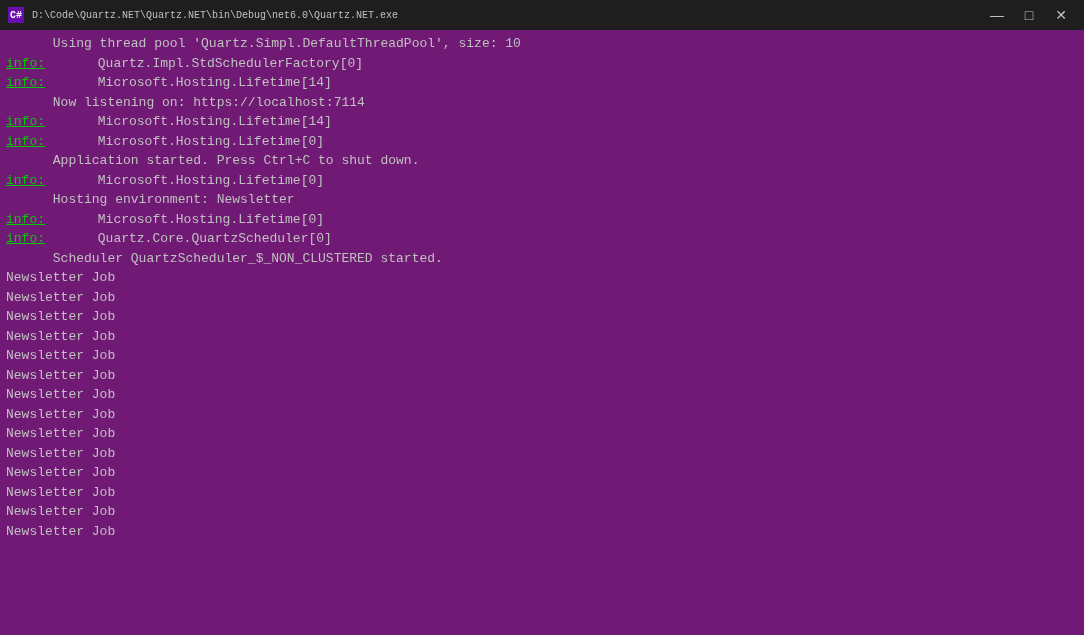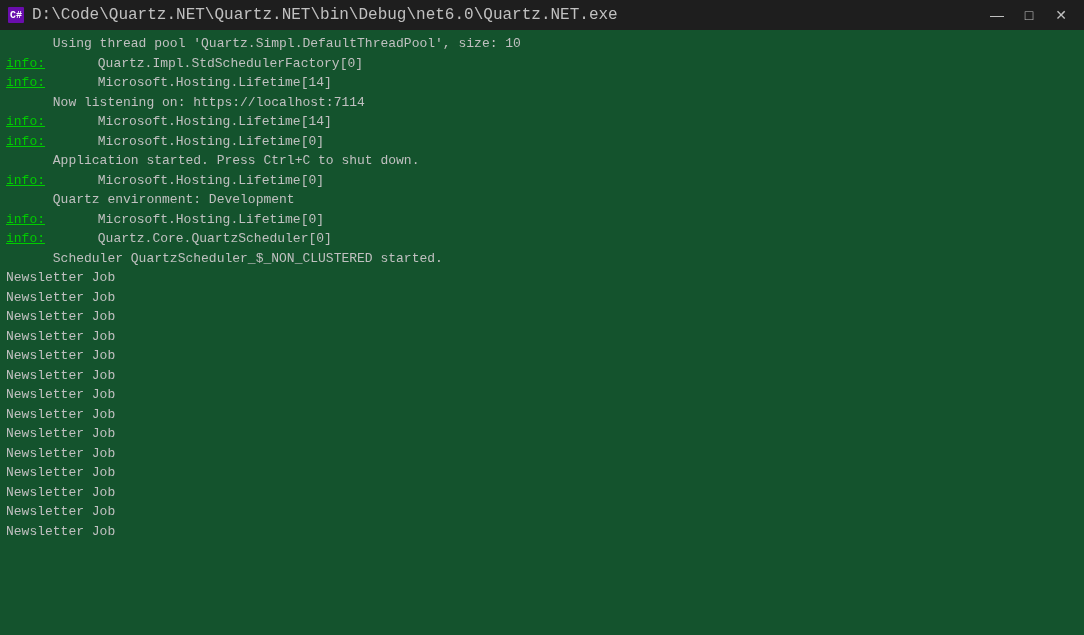--- a/index.html
+++ b/index.html
@@ -36,21 +36,21 @@
       align-items: center;
       justify-content: center;
       font-size: 10px;
       color: white;
       font-weight: bold;
       border-radius: 1px;
     }
 
     .title-bar-title {
       color: #c0c0c0;
-      font-size: 16px;
+      font-size: 10px;
     }
 
     .title-bar-controls {
       display: flex;
       gap: 2px;
     }
 
     .title-bar-btn {
       width: 30px;
       height: 20px;
@@ -58,21 +58,21 @@
       border: none;
       color: #c0c0c0;
       font-size: 14px;
       cursor: pointer;
       display: flex;
       align-items: center;
       justify-content: center;
     }
 
     .console-area {
-      background: #14532d;
+      background: #701a75;
       color: #c0c0c0;
       padding: 4px 6px;
       height: calc(635px - 30px);
       overflow: hidden;
       line-height: 1.5;
     }
 
     .line {
       display: flex;
       white-space: pre;
@@ -115,21 +115,21 @@
 
 <div class="console-area" id="console-area">
 <div class="line"><span class="plain-text">      Using thread pool 'Quartz.Simpl.DefaultThreadPool', size: 10</span></div>
     <div class="line"><span class="info-label">info:</span><span class="info-text"> Quartz.Impl.StdSchedulerFactory[0]</span></div>
     <div class="line"><span class="info-label">info:</span><span class="info-text"> Microsoft.Hosting.Lifetime[14]</span></div>
     <div class="line"><span class="plain-text">      Now listening on: https://localhost:7114</span></div>
     <div class="line"><span class="info-label">info:</span><span class="info-text"> Microsoft.Hosting.Lifetime[14]</span></div>
     <div class="line"><span class="info-label">info:</span><span class="info-text"> Microsoft.Hosting.Lifetime[0]</span></div>
     <div class="line"><span class="plain-text">      Application started. Press Ctrl+C to shut down.</span></div>
     <div class="line"><span class="info-label">info:</span><span class="info-text"> Microsoft.Hosting.Lifetime[0]</span></div>
-    <div class="line"><span class="plain-text">      Quartz environment: Development</span></div>
+    <div class="line"><span class="plain-text">      Hosting environment: Newsletter</span></div>
     <div class="line"><span class="info-label">info:</span><span class="info-text"> Microsoft.Hosting.Lifetime[0]</span></div>
     <div class="line"><span class="info-label">info:</span><span class="info-text"> Quartz.Core.QuartzScheduler[0]</span></div>
     <div class="line"><span class="plain-text">      Scheduler QuartzScheduler_$_NON_CLUSTERED started.</span></div>
     <div class="line"><span class="newsletter-text">Newsletter Job</span></div>
     <div class="line"><span class="newsletter-text">Newsletter Job</span></div>
     <div class="line"><span class="newsletter-text">Newsletter Job</span></div>
     <div class="line"><span class="newsletter-text">Newsletter Job</span></div>
     <div class="line"><span class="newsletter-text">Newsletter Job</span></div>
     <div class="line"><span class="newsletter-text">Newsletter Job</span></div>
     <div class="line"><span class="newsletter-text">Newsletter Job</span></div>

